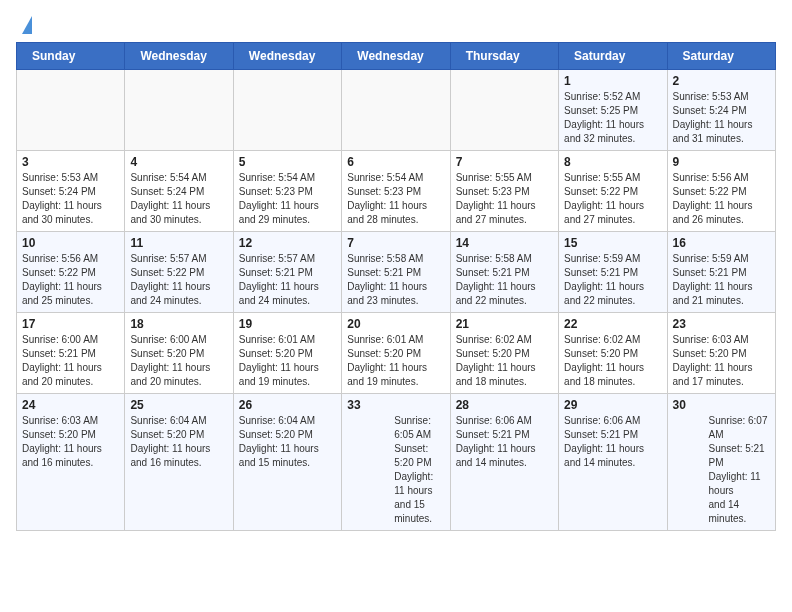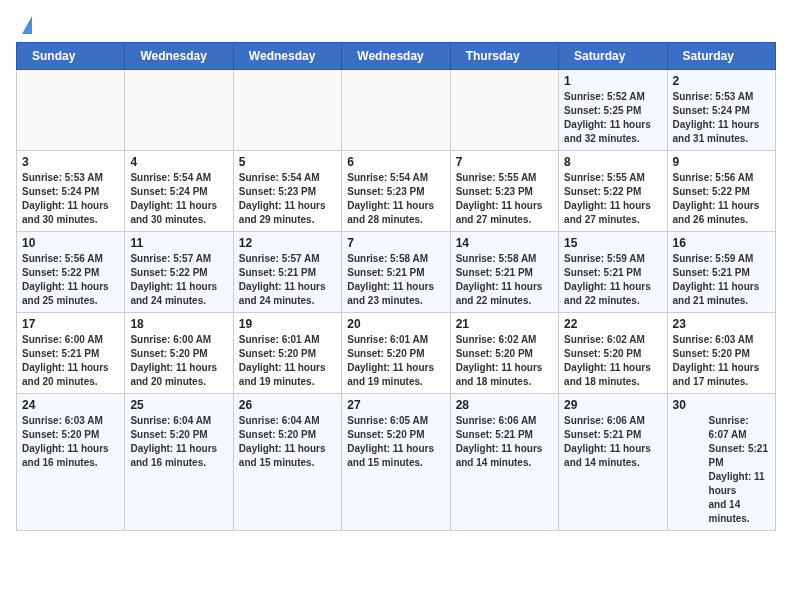--- a/index.html
+++ b/index.html
@@ -80,21 +80,20 @@
     .day-num {
       font-weight: bold;
       font-size: 12px;
       margin-bottom: 2px;
       color: #222;
     }
     .day-info {
       font-size: 10px;
       color: #333;
       line-height: 1.4;
-      font-weight: bold;
     }
     .empty-cell {
       background: #f9f9f9 !important;
     }
   </style>
 </head>
 <body>
 
 <div class="header">
   <div class="logo">
@@ -315,22 +314,22 @@
 and 16 minutes.</div>
         </td>
         <td>
           <div class="day-num">26</div>
           <div class="day-info" style="white-space: pre-line;">Sunrise: 6:04 AM
 Sunset: 5:20 PM
 Daylight: 11 hours
 and 15 minutes.</div>
         </td>
         <td>
-          <div class="day-num">27</div>
-          <div class="day-info" style="white-space: pre-line;">Sunrise: 6:05 AM
+          <div class="day-num">33</div>
+          <div class="day-info" style="white-space: pre-line; margin-left: 47px;">Sunrise: 6:05 AM
 Sunset: 5:20 PM
 Daylight: 11 hours
 and 15 minutes.</div>
         </td>
         <td>
           <div class="day-num">28</div>
           <div class="day-info" style="white-space: pre-line;">Sunrise: 6:06 AM
 Sunset: 5:21 PM
 Daylight: 11 hours
 and 14 minutes.</div>

